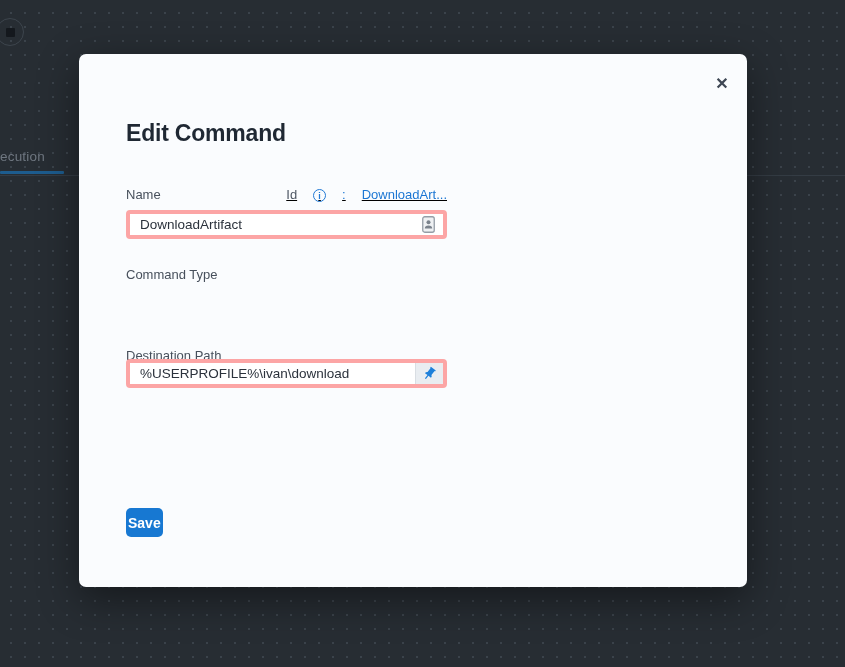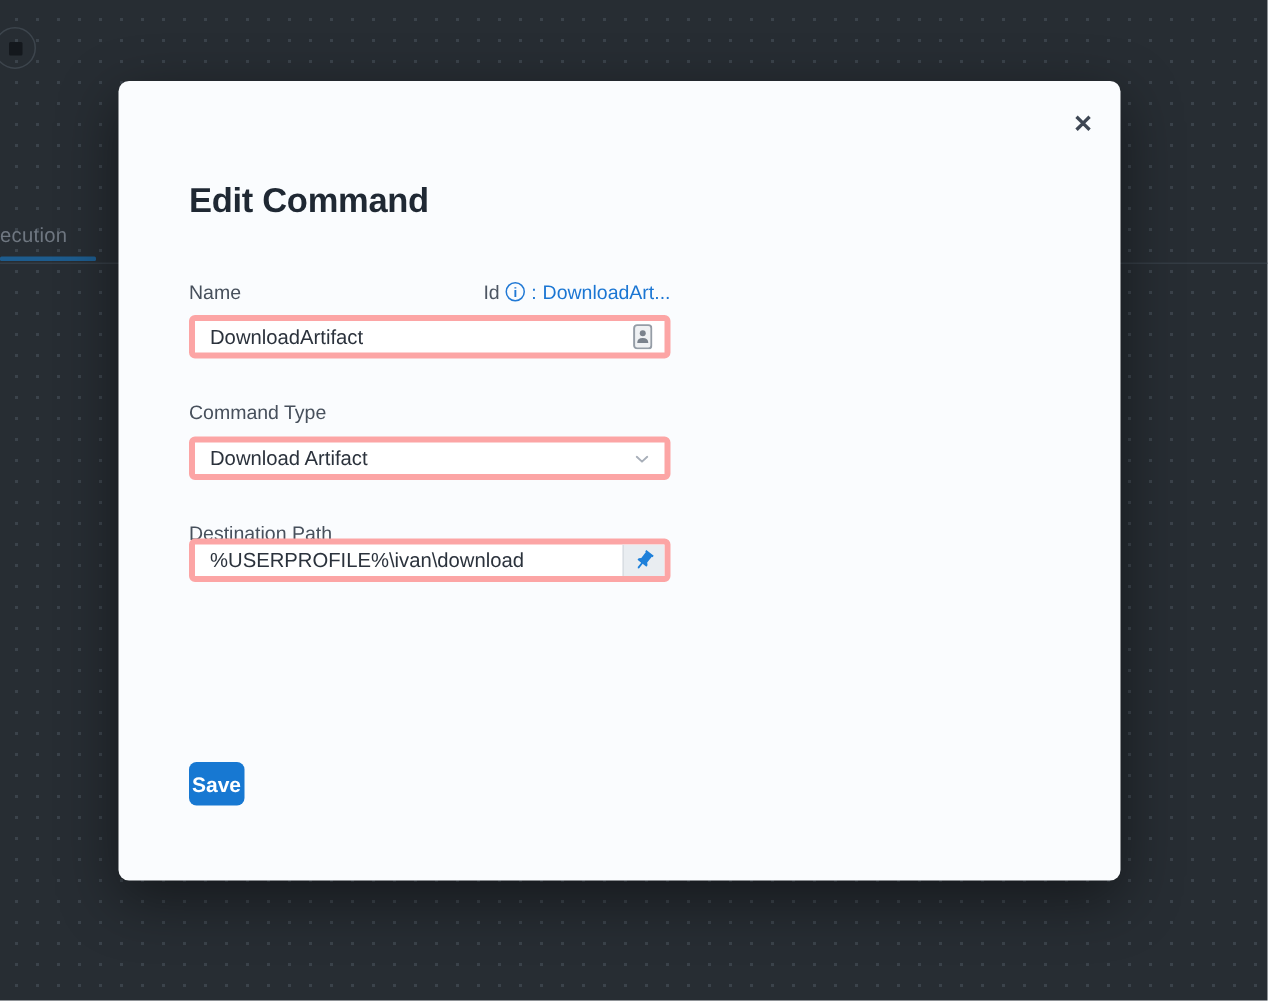--- a/index.html
+++ b/index.html
@@ -55,21 +55,21 @@
     position:absolute; left:47px; top:66px;
     font-size:23px; font-weight:700; color:#1f2833; letter-spacing:-.2px;
   }
   
   .field-head {
     position:absolute; left:47px; width:321px;
     display:flex; justify-content:space-between; align-items:flex-end;
     font-size:13px;
   }
   .field-label { color:#47505c; font-weight:500; }
-  .field-meta { display:flex; align-items:center; gap:4px; font-size:13px; }
+  .field-meta { display:flex; align-items:flex-end; gap:16px; font-size:13px;text-decoration:underline; }
   .meta-id { color:#4d5663; }
   .info-badge {
     width:13px; height:13px; border-radius:50%;
     border:1.3px solid #2179d5; color:#2179d5;
     font-size:9px; font-weight:700; font-style:normal;
     display:inline-flex; align-items:center; justify-content:center;
     cursor:pointer;
   }
   .meta-sep { color:#1b76d3; }
   .meta-link { color:#1b76d3; text-decoration:none; cursor:pointer; }
@@ -142,28 +142,20 @@
           <rect x="0.75" y="0.75" width="11.5" height="15.5" rx="2" fill="#eff1f3" stroke="#959da6" stroke-width="1.3"></rect>
           <circle cx="6.5" cy="6.2" r="2" fill="#7a828c"></circle>
           <path d="M2.8 12.6 Q2.8 9.4 6.5 9.4 Q10.2 9.4 10.2 12.6 Z" fill="#7a828c"></path>
         </svg>
       </span>
     </div>
 
     <div class="field-head" style="top:213px;">
       <span class="field-label">Command Type</span>
     </div>
-    <div class="inputwrap selectbox" style="top:237px;">
-      <span class="select-value">Download Artifact</span>
-      <span class="trail-icon">
-        <svg width="14" height="14" viewBox="0 0 24 24" fill="none">
-          <polyline points="6,9.5 12,15 18,9.5" stroke="#a8afb9" stroke-width="2.2" stroke-linecap="round" stroke-linejoin="round"></polyline>
-        </svg>
-      </span>
-    </div>
 
     <div class="field-head" style="top:294px;">
       <span class="field-label">Destination Path</span>
     </div>
     <div class="inputwrap" style="top:305px;">
       <input type="text" value="%USERPROFILE%\ivan\download" style="">
       <button class="pin-btn">
         <svg width="15" height="15" viewBox="0 0 24 24" style="transform:rotate(38deg);">
           <path d="M16 12V4h1V2H7v2h1v8l-2 2v2h5v6l1 1 1-1v-6h5v-2l-2-2z" fill="#1e80da"></path>
         </svg>

